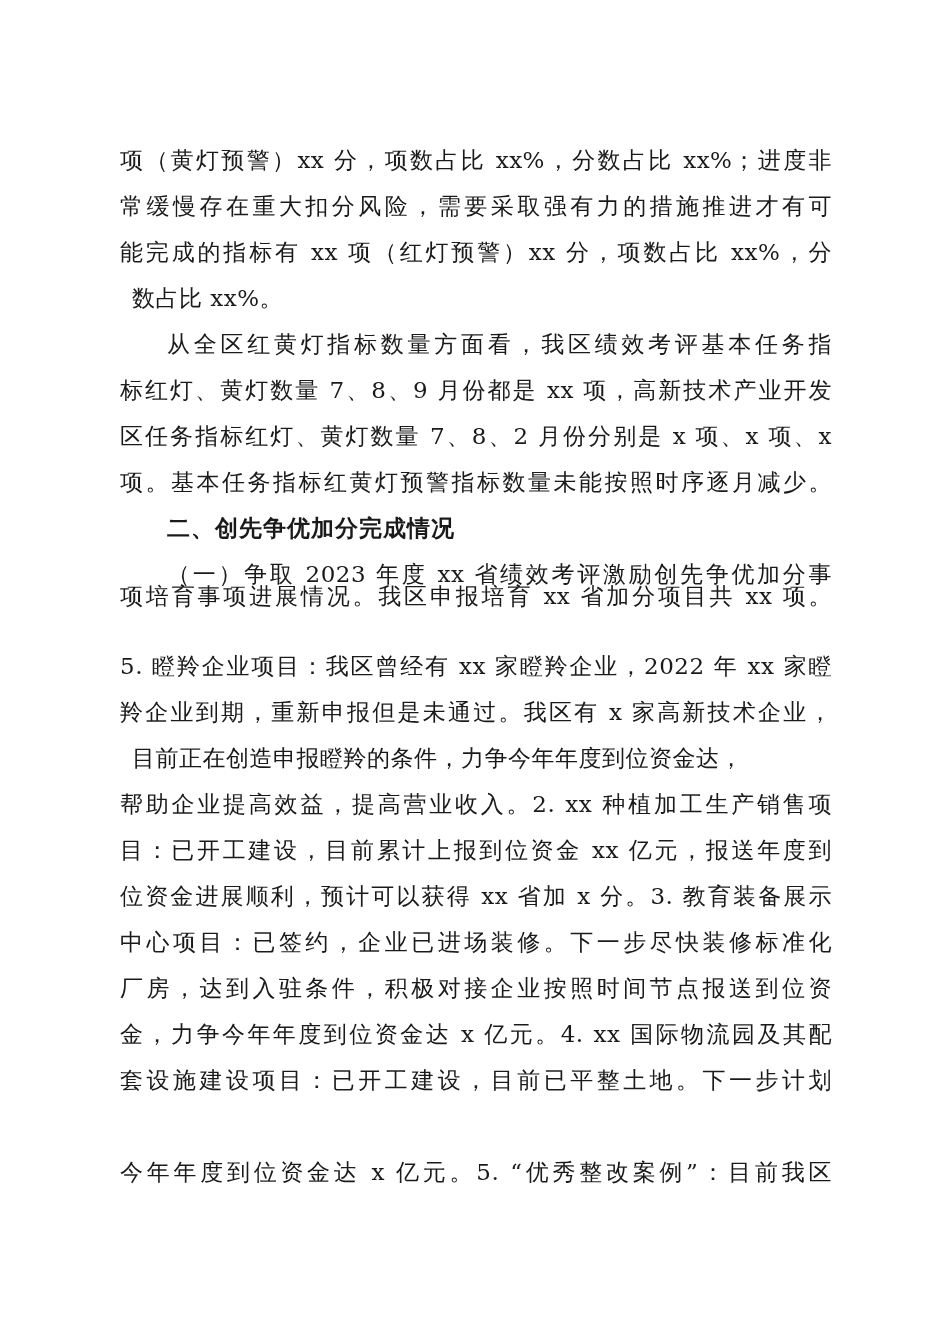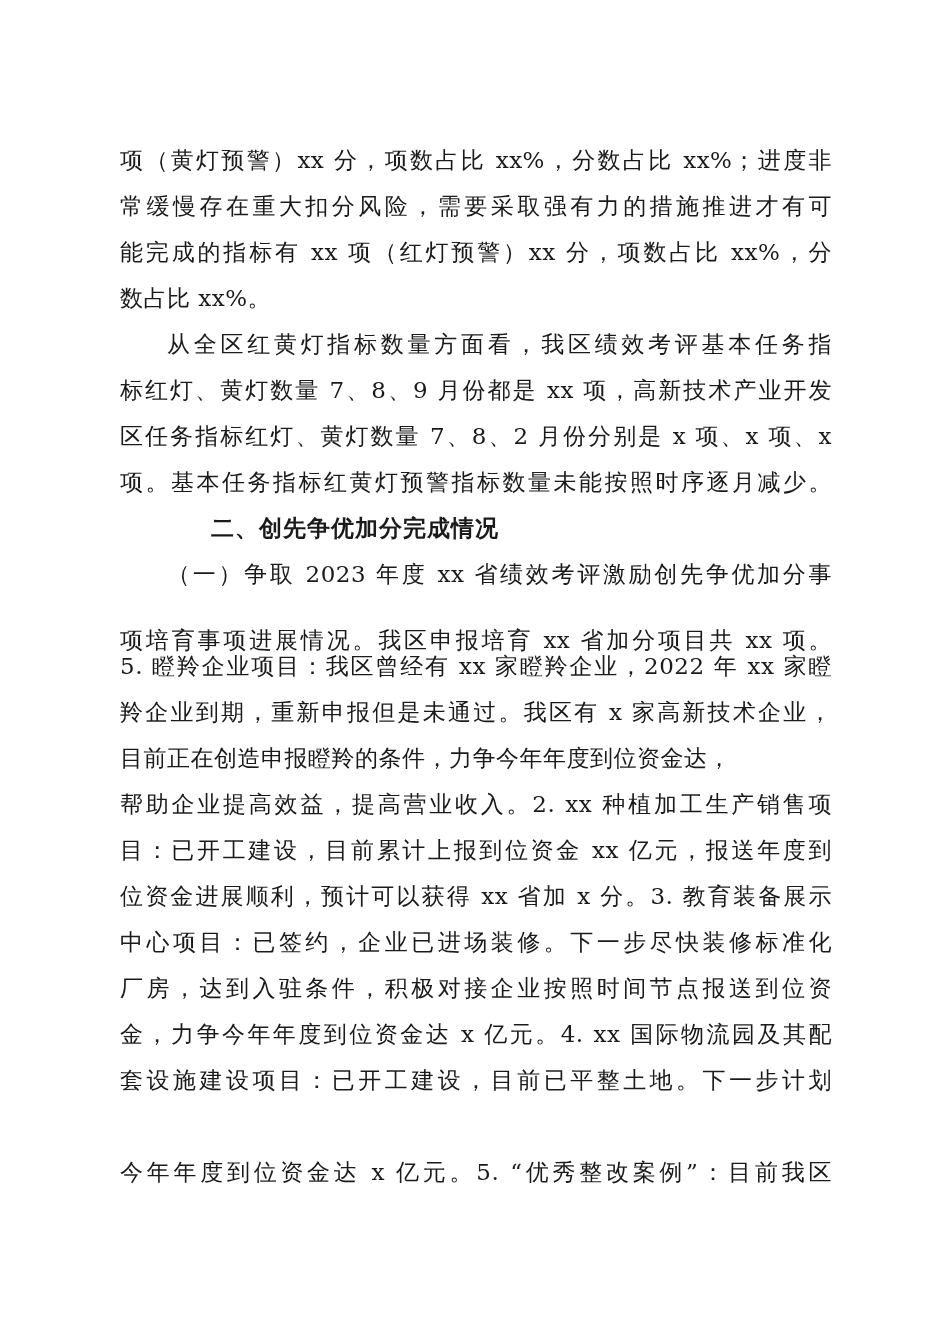--- a/index.html
+++ b/index.html
@@ -14,34 +14,33 @@
       height: 40px;
       font-family: "DejaVu Serif", "Liberation Serif", serif;
       font-size: 23px;
       line-height: 40px;
       color: #1a1a1a;
       white-space: nowrap;
       text-align: justify;
       text-align-last: justify;
       letter-spacing: 0.5px;
     }
-    .line.last { text-align-last: left; }
+    .line.last { text-align-last: left; margin-left: 12px; }
     .line.indent { left: 167px; width: 665px; }
     .heading {
       position: absolute;
       left: 167px;
       height: 40px;
       font-family: "DejaVu Sans", "Liberation Sans", sans-serif;
       font-weight: bold;
       font-size: 23px;
       line-height: 40px;
       color: #1a1a1a;
       white-space: nowrap;
       letter-spacing: 1px;
-      margin-left: 44px;
     }
     .boldish { font-family: "DejaVu Sans", "Liberation Sans", sans-serif; font-weight: bold; }
   </style>
 </head>
 <body>
 
 <div class="page">
 
   <div class="line" style="top:140px">项（黄灯预警）xx 分，项数占比 xx%，分数占比 xx%；进度非</div>
   <div class="line" style="top:186px">常缓慢存在重大扣分风险，需要采取强有力的措施推进才有可</div>
@@ -49,21 +48,21 @@
   <div class="line last" style="top:278px">数占比 xx%。</div>
 
   <div class="line indent" style="top:324px">从全区红黄灯指标数量方面看，我区绩效考评基本任务指</div>
   <div class="line" style="top:370px">标红灯、黄灯数量 7、8、9 月份都是 xx 项，高新技术产业开发</div>
   <div class="line" style="top:416px">区任务指标红灯、黄灯数量 7、8、2 月份分别是 x 项、x 项、x</div>
   <div class="line" style="top:462px">项。基本任务指标红黄灯预警指标数量未能按照时序逐月减少。</div>
 
   <div class="heading" style="top:508px">二、创先争优加分完成情况</div>
 
   <div class="line indent boldish" style="top:554px; font-weight:normal; font-family:'DejaVu Serif','Liberation Serif',serif;">（一）争取 2023 年度 xx 省绩效考评激励创先争优加分事</div>
-  <div class="line" style="top:620px">项培育事项进展情况。我区申报培育 xx 省加分项目共 xx 项。</div>
+  <div class="line" style="top:576px">项培育事项进展情况。我区申报培育 xx 省加分项目共 xx 项。</div>
   <div class="line" style="top:646px">5. 瞪羚企业项目：我区曾经有 xx 家瞪羚企业，2022 年 xx 家瞪</div>
   <div class="line" style="top:692px">羚企业到期，重新申报但是未通过。我区有 x 家高新技术企业，</div>
   <div class="line last" style="top:738px">目前正在创造申报瞪羚的条件，力争今年年度到位资金达，</div>
   <div class="line" style="top:784px">帮助企业提高效益，提高营业收入。2. xx 种植加工生产销售项</div>
   <div class="line" style="top:830px">目：已开工建设，目前累计上报到位资金 xx 亿元，报送年度到</div>
   <div class="line" style="top:876px">位资金进展顺利，预计可以获得 xx 省加 x 分。3. 教育装备展示</div>
   <div class="line" style="top:922px">中心项目：已签约，企业已进场装修。下一步尽快装修标准化</div>
   <div class="line" style="top:968px">厂房，达到入驻条件，积极对接企业按照时间节点报送到位资</div>
   <div class="line" style="top:1014px">金，力争今年年度到位资金达 x 亿元。4. xx 国际物流园及其配</div>
   <div class="line" style="top:1060px">套设施建设项目：已开工建设，目前已平整土地。下一步计划</div>

